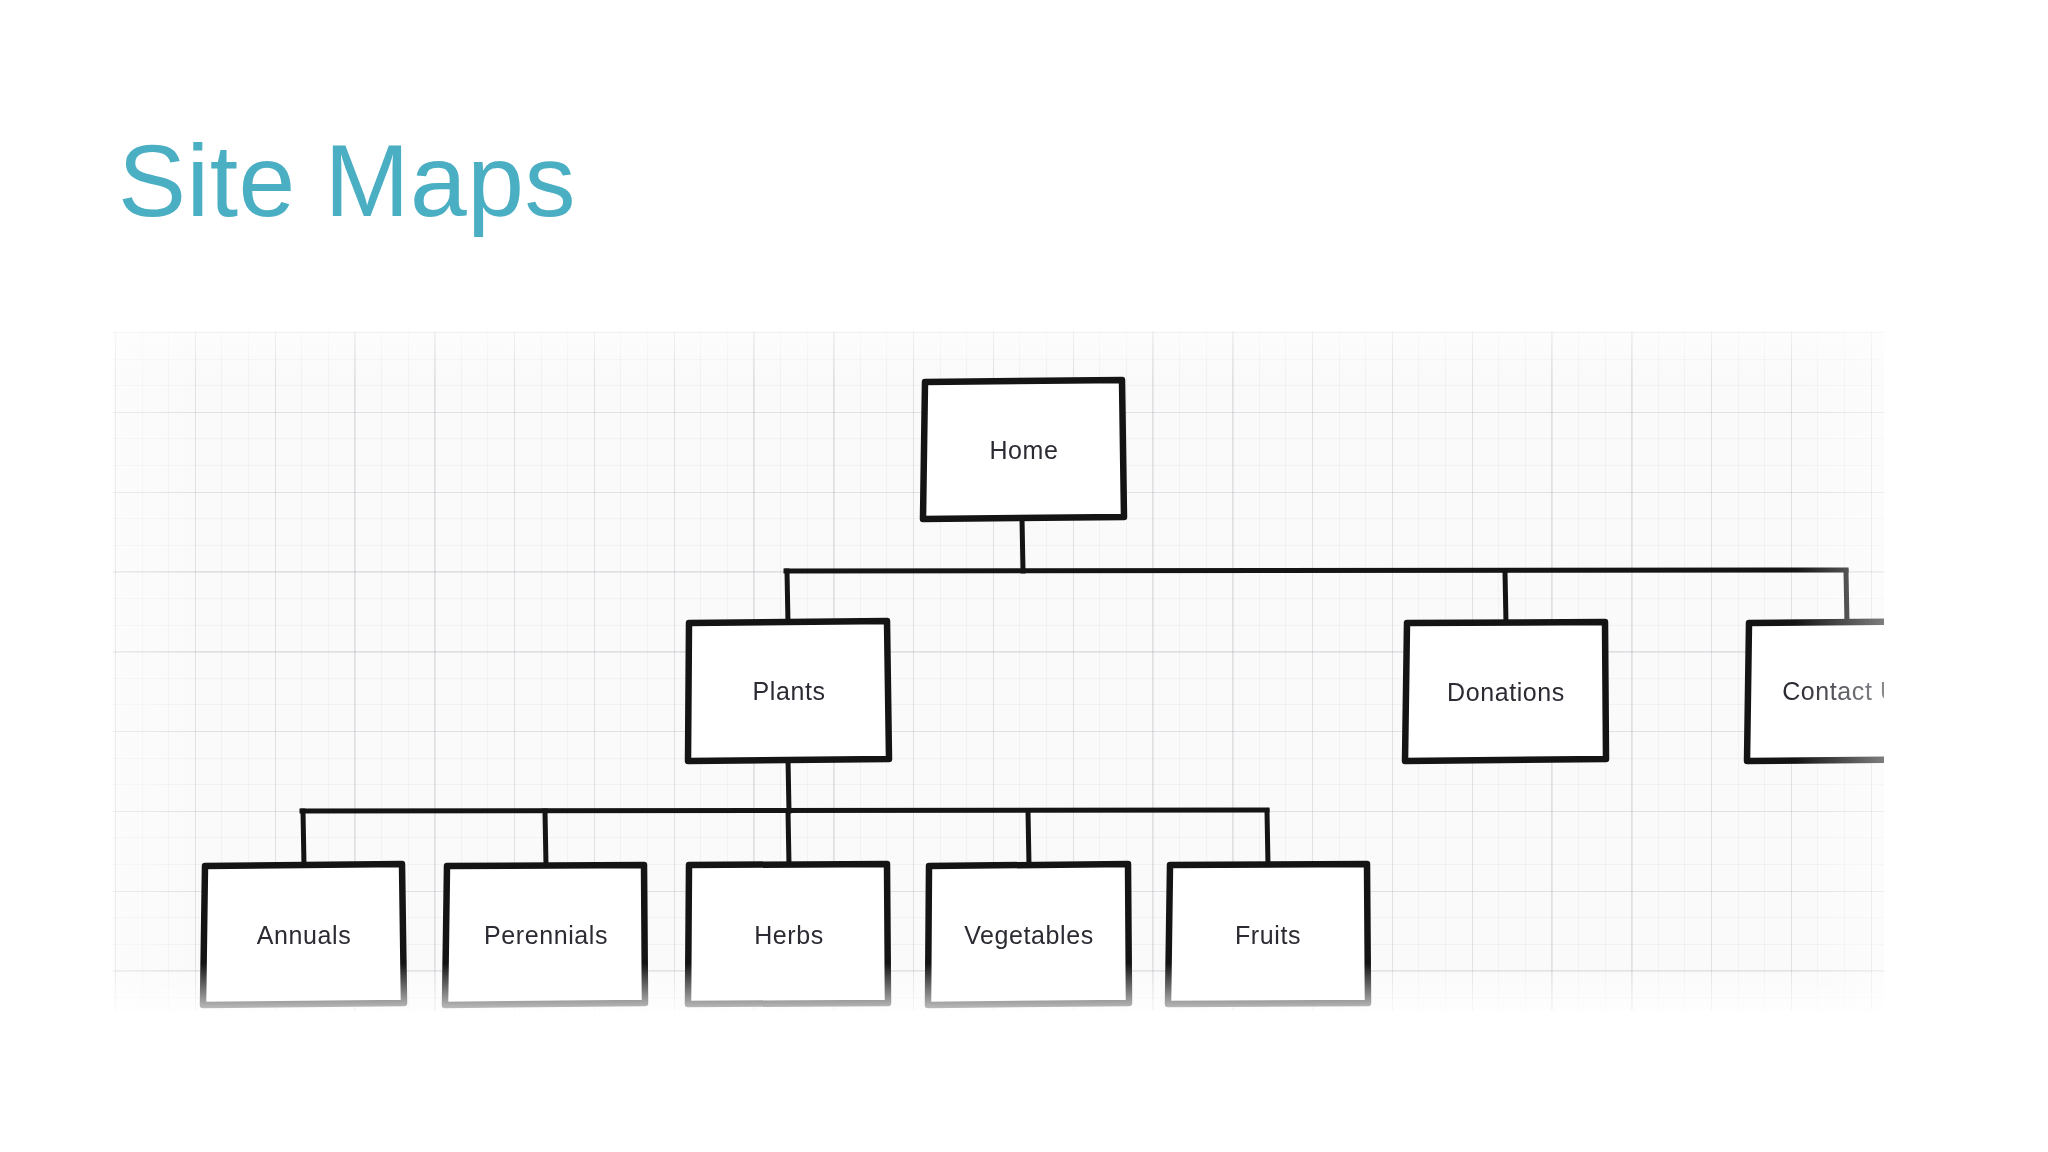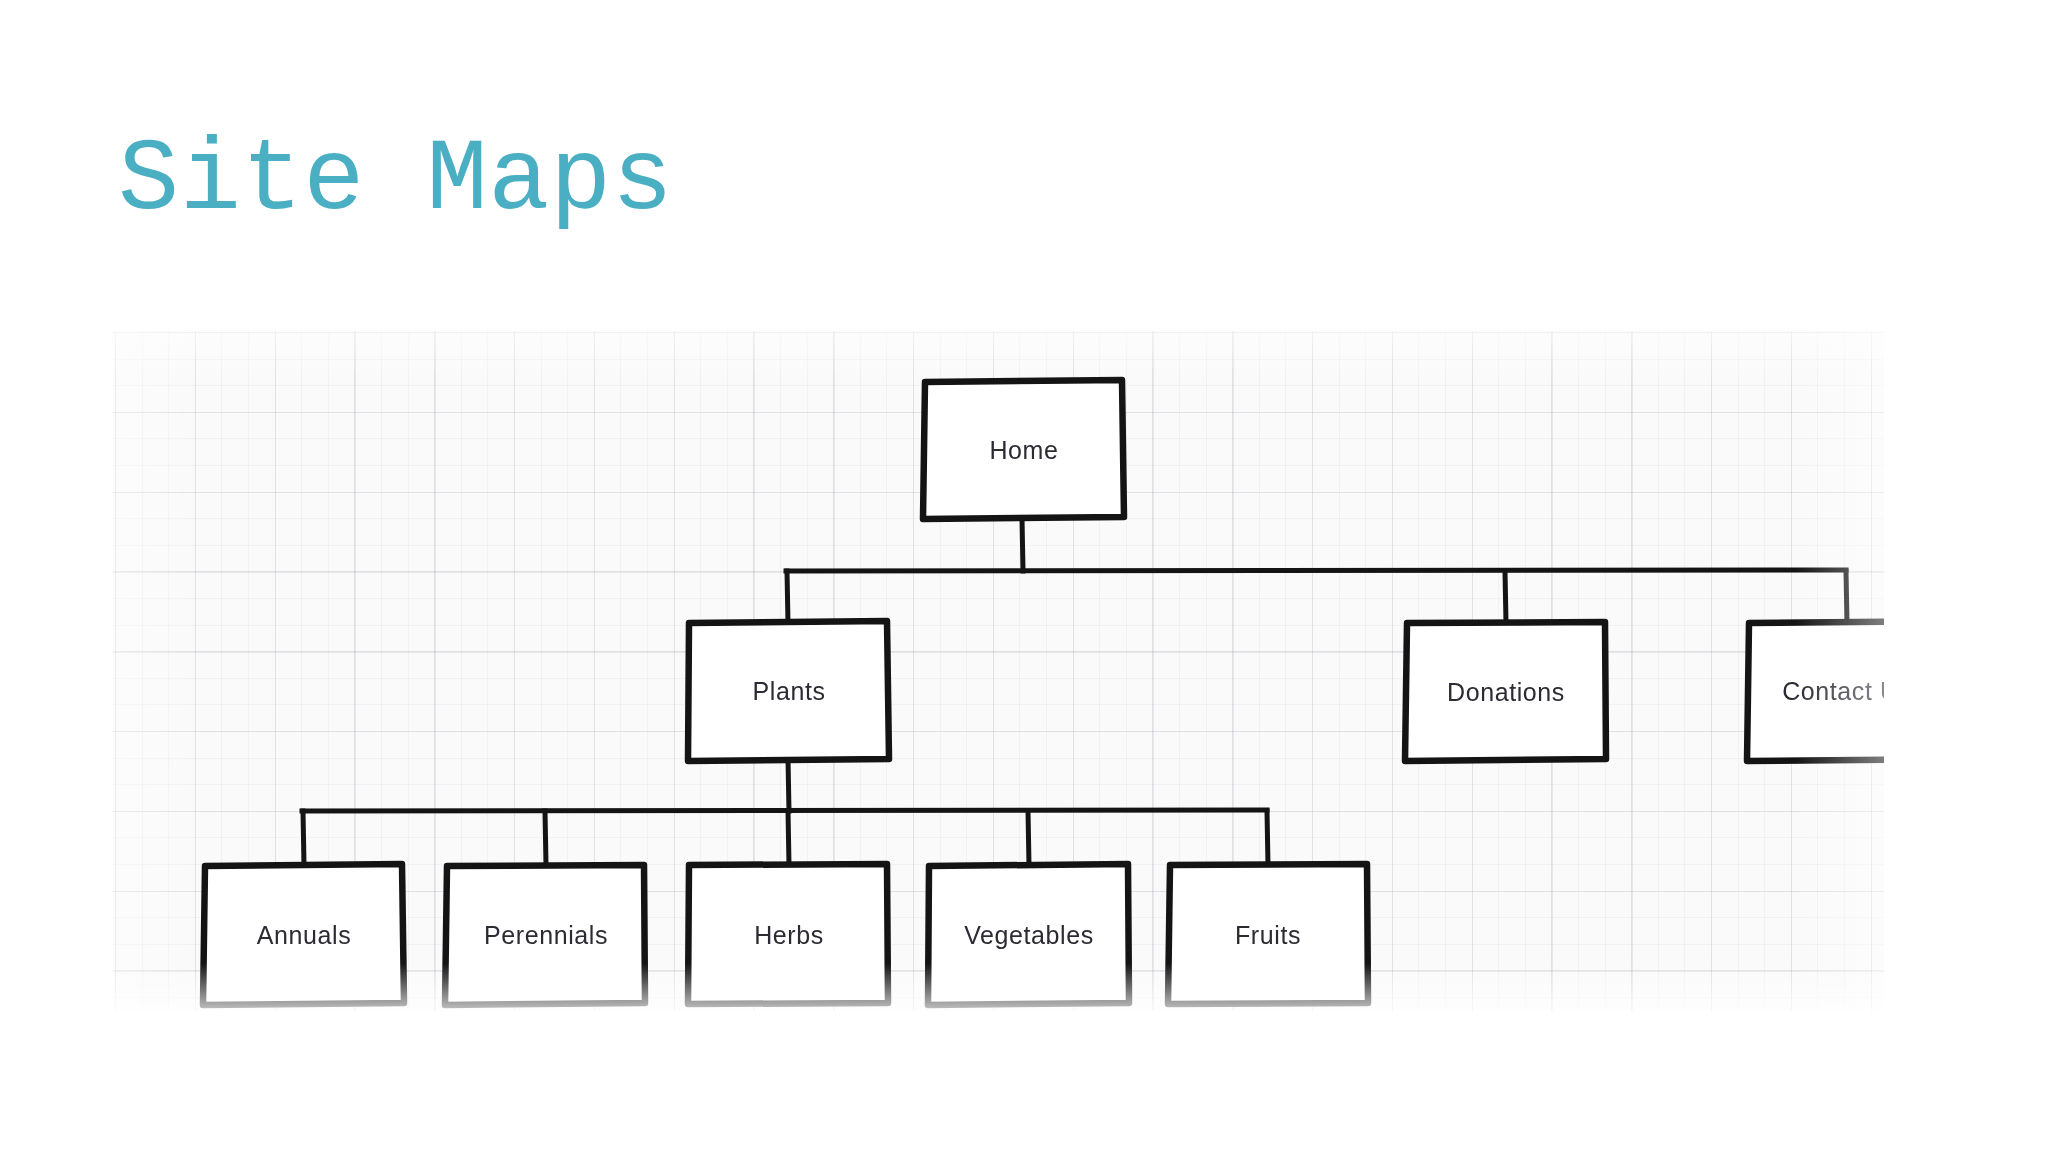--- a/index.html
+++ b/index.html
@@ -26,21 +26,21 @@
   #slide-title {
     position: absolute;
     left: 118px;
     top: 128px;
     font-size: 102px;
     line-height: 1.05;
     font-weight: 400;
     letter-spacing: 0.5px;
     color: #4BAFC4;
     white-space: nowrap;
-    font-family: Liberation Mono, monospace;
+    font-family: Liberation Sans, sans-serif;
   }
 
   
   #diagram-image {
     position: absolute;
     left: 113px;
     top: 331px;
     width: 1771px;
     height: 680px;
     overflow: hidden;

